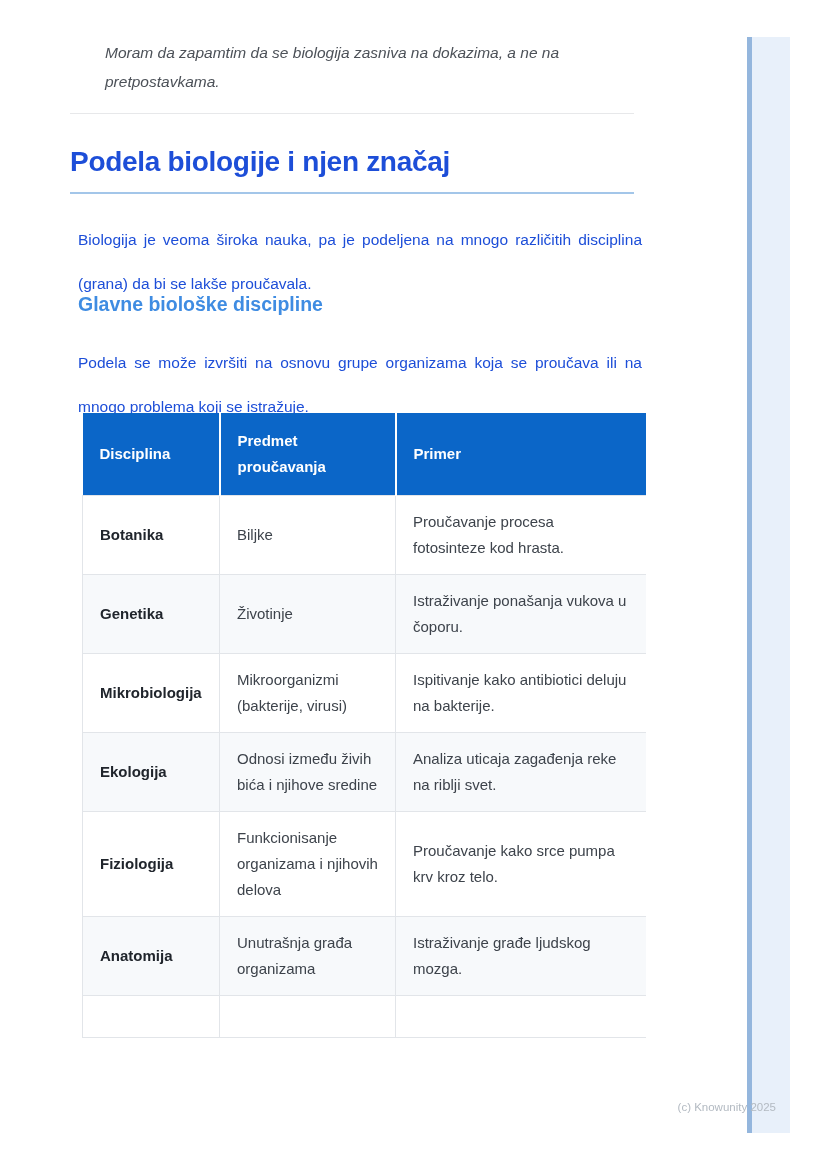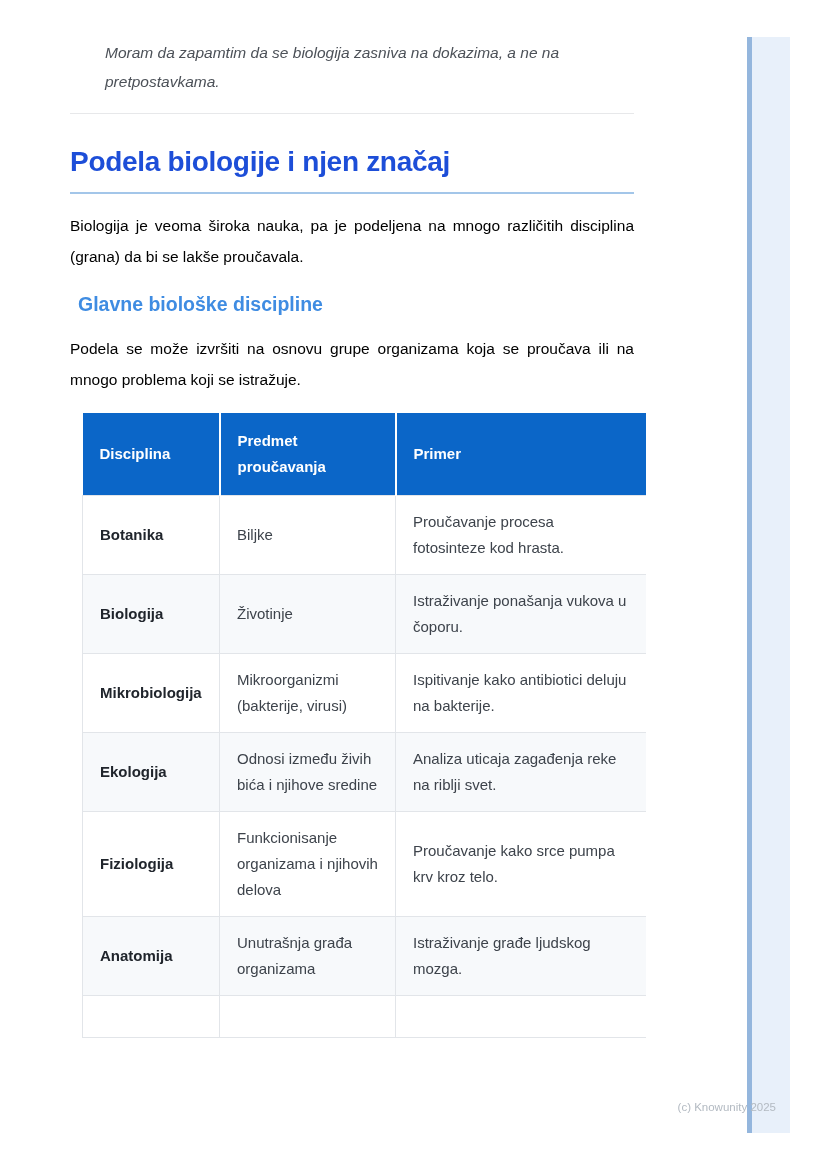--- a/index.html
+++ b/index.html
@@ -22,22 +22,22 @@
   }
   h1.title {
     position: absolute; top: 146px; left: 0; margin: 0;
     font-size: 28px; font-weight: 700; color: #1d4ed8; letter-spacing: -0.3px;
   }
   .title-rule {
     position: absolute; top: 192px; left: 0; width: 564px; height: 2px;
     background: #a3c6e9;
   }
   .para {
-    position: absolute; left: 0; width: 564px; margin: 0;
-    font-size: 15.5px; line-height: 31px; color: #000000; text-align: justify;
+    position: absolute; left: 0; width: 564px; margin: 8px;
+    font-size: 15.5px; line-height: 44px; color: #1d4ed8; text-align: justify;
   }
   .para-intro { top: 210px; }
   h2.subtitle {
     position: absolute; top: 293px; left: 8px; margin: 0;
     font-size: 19.5px; font-weight: 700; color: #3f8ce2;
   }
   .para-sub { top: 333px; }
 
   .table-clip {
     position: absolute; top: 413px; left: 12px; width: 564px; height: 720px;
@@ -106,21 +106,21 @@
           <th>Primer</th>
         </tr>
       </thead>
       <tbody>
         <tr>
           <td class="disc">Botanika</td>
           <td>Biljke</td>
           <td>Proučavanje procesa fotosinteze kod hrasta.</td>
         </tr>
         <tr>
-          <td class="disc">Biologija</td>
+          <td class="disc">Genetika</td>
           <td>Životinje</td>
           <td>Istraživanje ponašanja vukova u čoporu.</td>
         </tr>
         <tr>
           <td class="disc">Mikrobiologija</td>
           <td>Mikroorganizmi (bakterije, virusi)</td>
           <td>Ispitivanje kako antibiotici deluju na bakterije.</td>
         </tr>
         <tr>
           <td class="disc">Ekologija</td>

